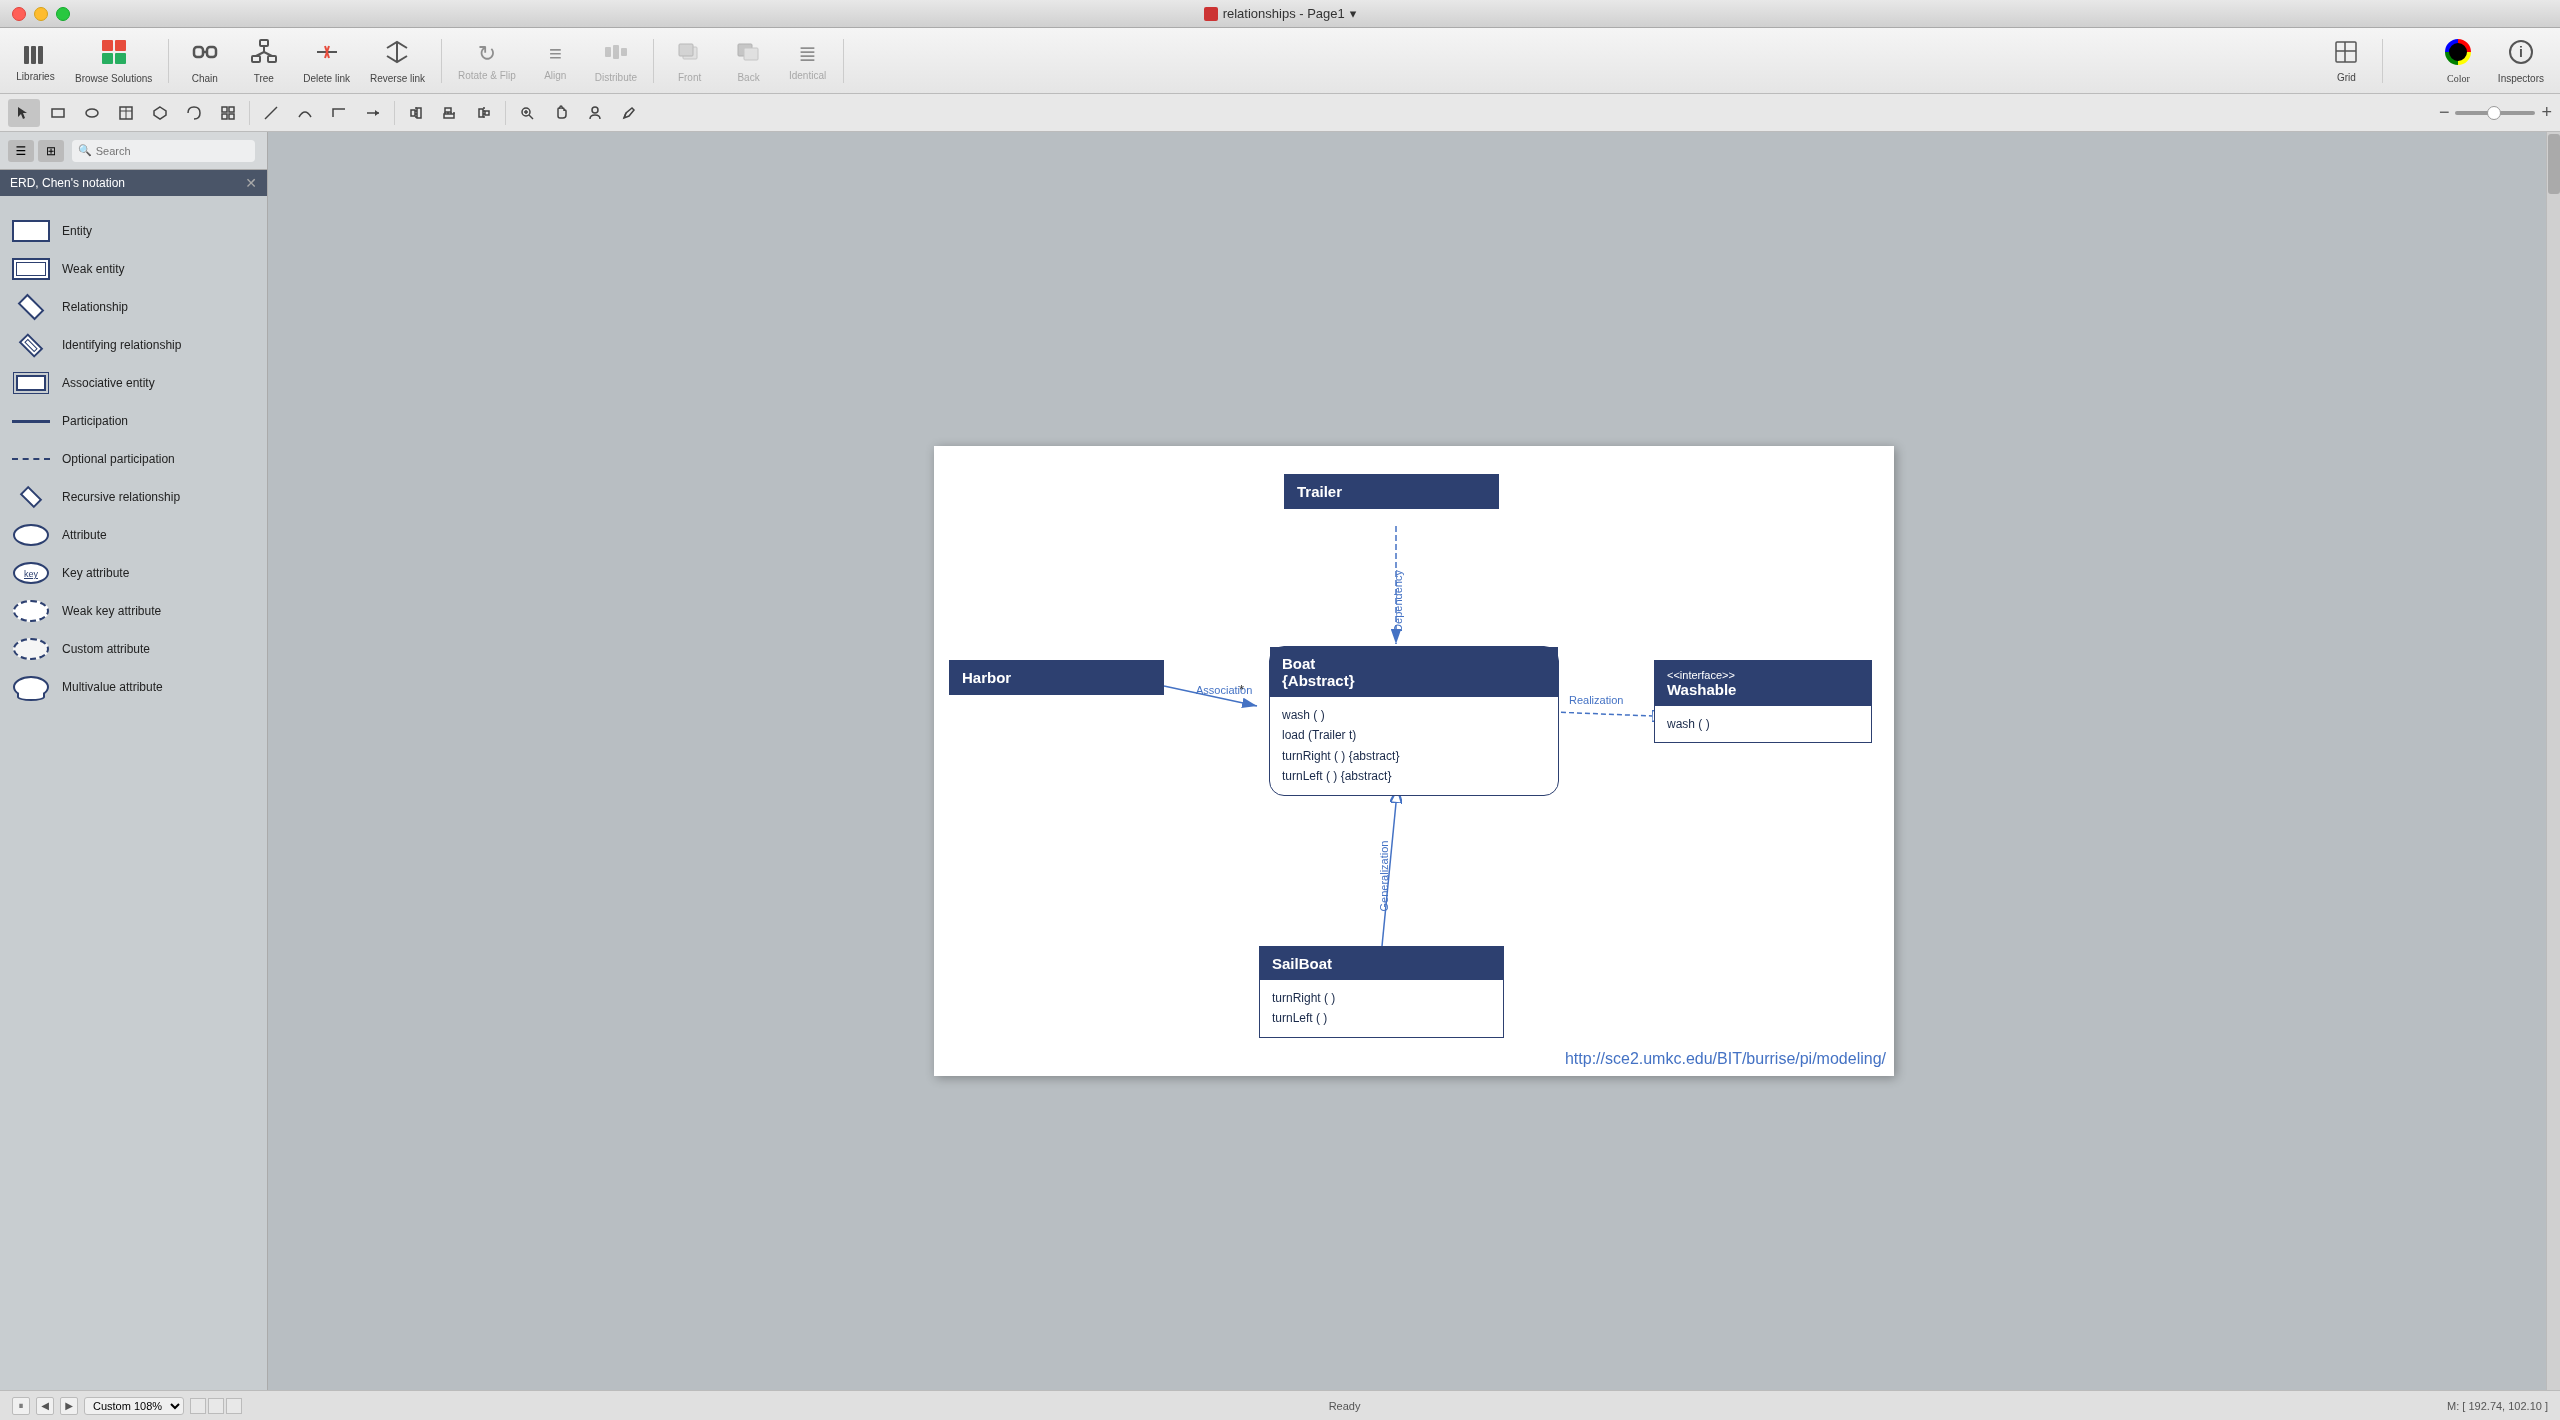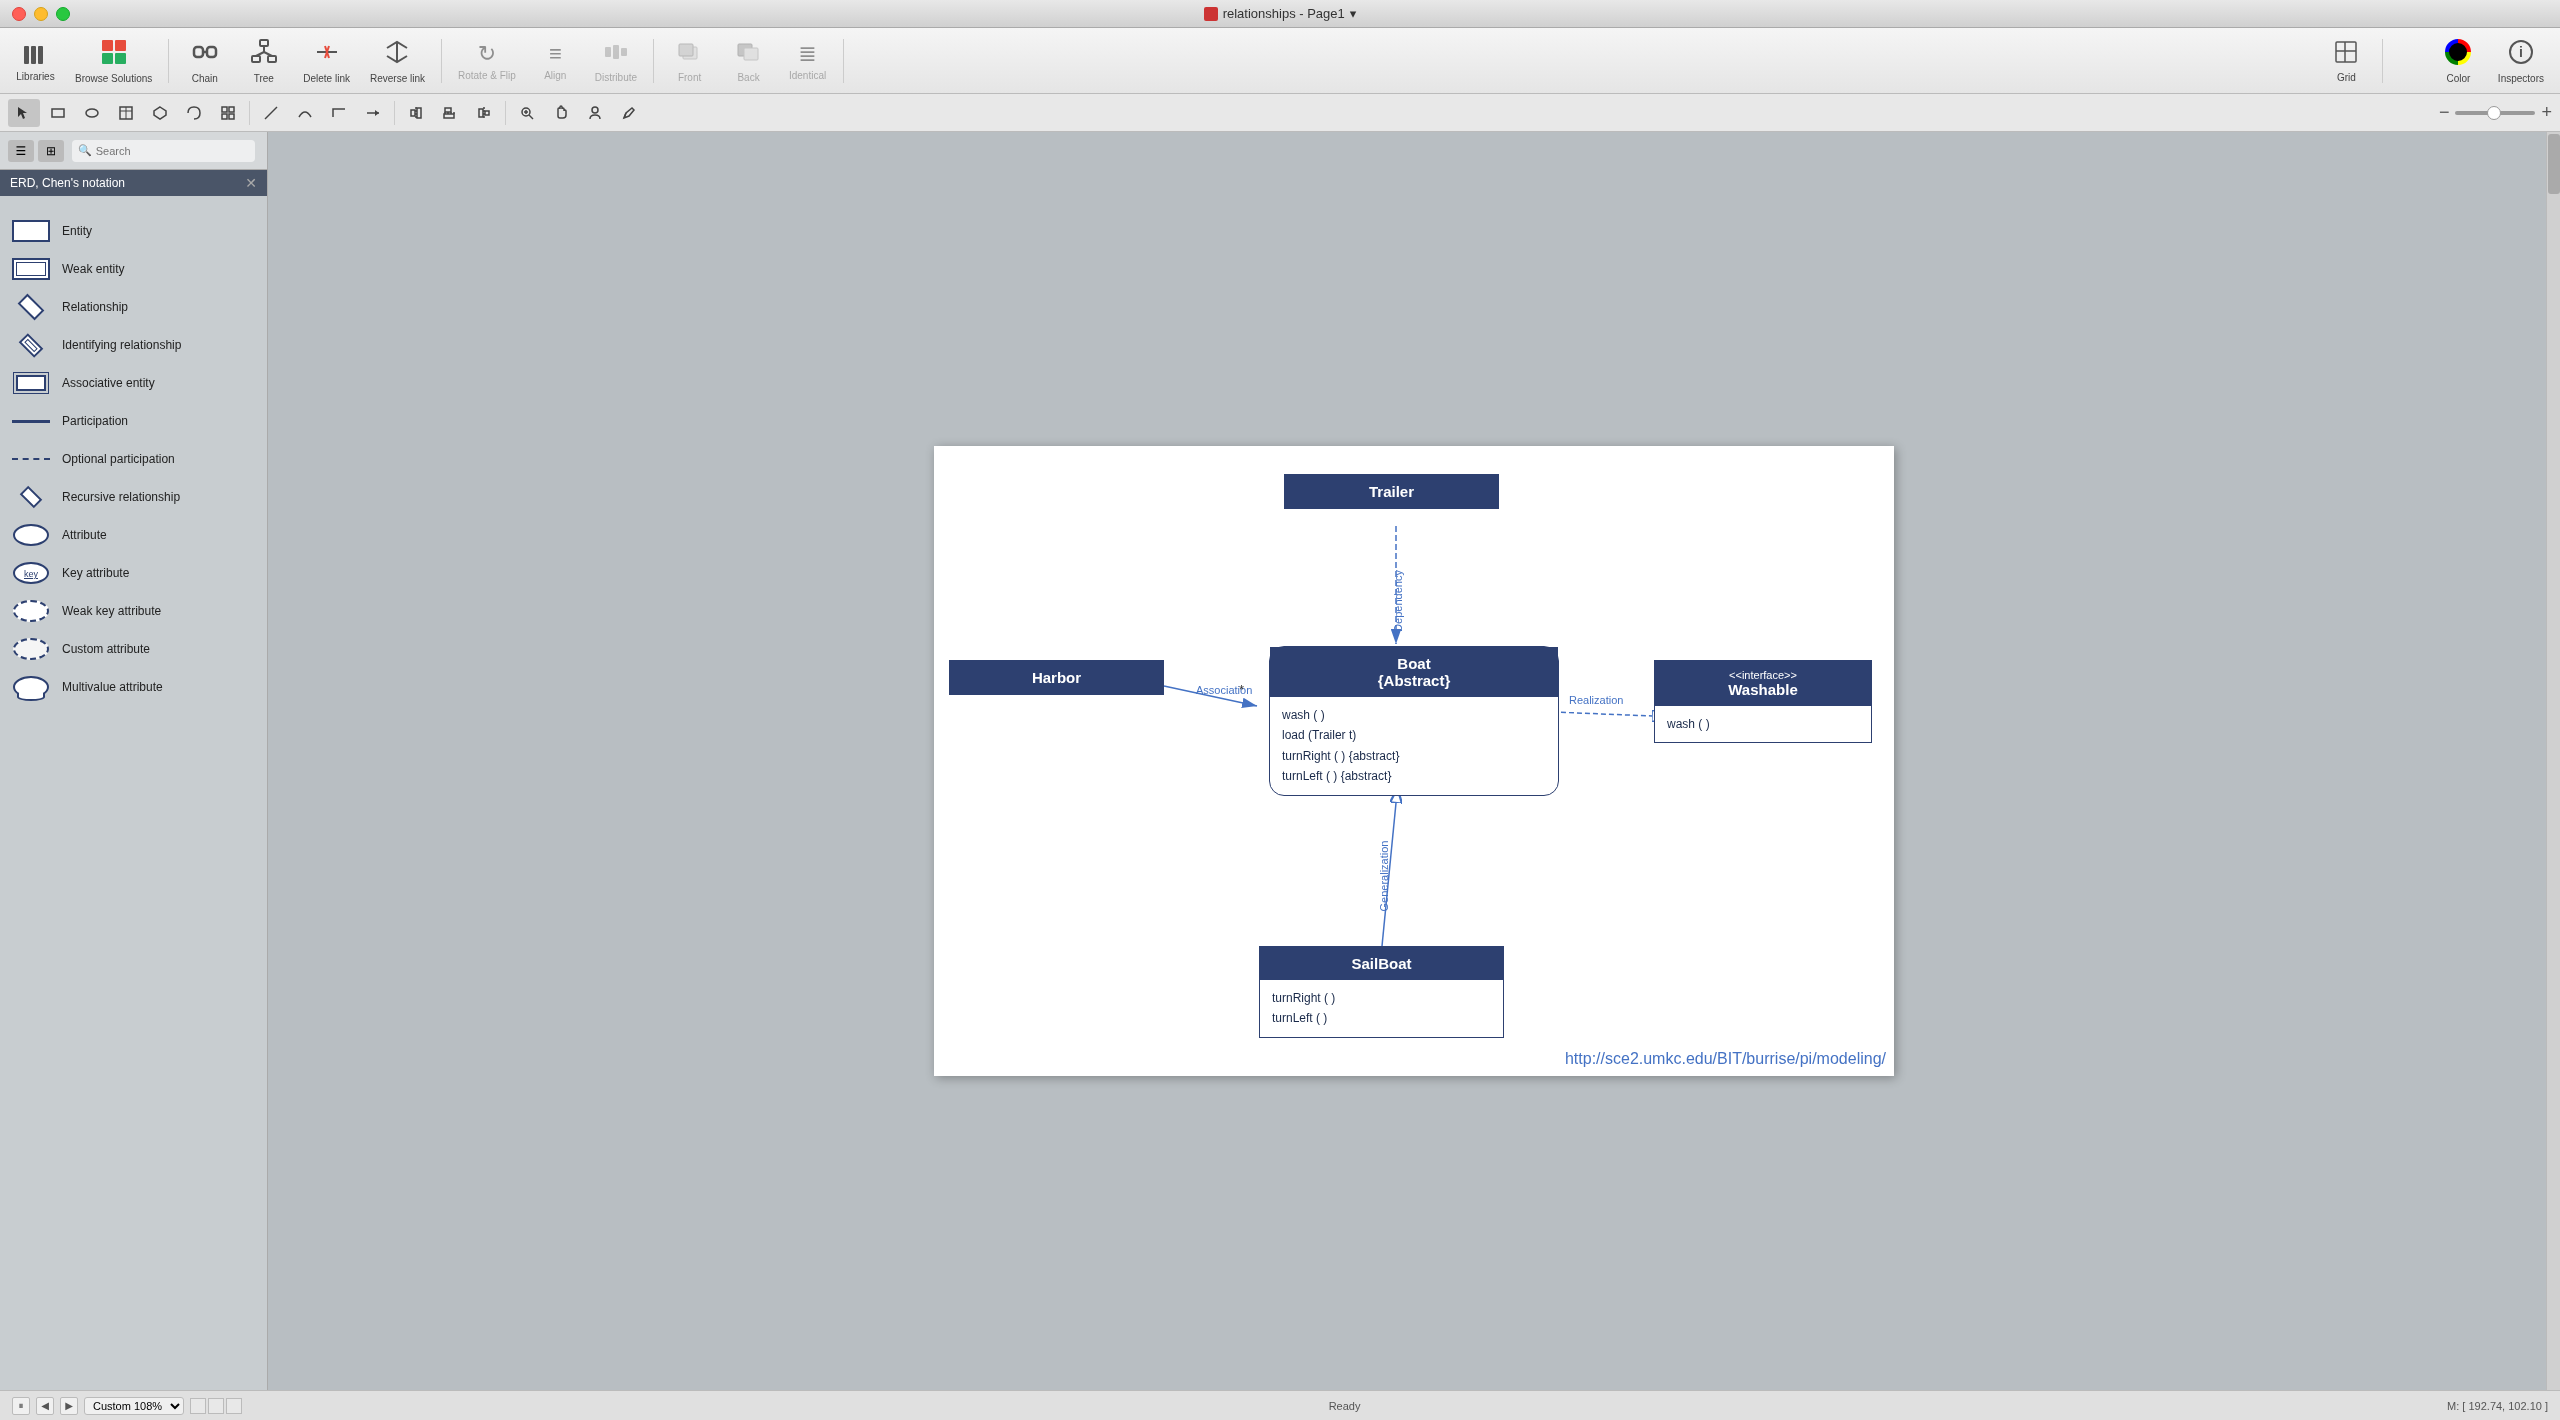--- a/index.html
+++ b/index.html
@@ -105,22 +105,22 @@
     .uml-box {
       position: absolute;
       border: 1px solid #2d4070;
       background: #fff;
       font-size: 13px;
       color: #1a2a4a;
     }
     .uml-header {
       background: #2d4070;
       color: #fff;
-      padding: 8px 24px;
-      text-align: center;
+      padding: 8px 12px;
+      text-align: left;
       font-size: 15px;
       font-weight: 600;
     }
     .uml-header .stereotype { font-size: 11px; font-weight: normal; display: block; }
     .uml-body { padding: 8px 12px; font-size: 12px; color: #1a2a4a; line-height: 1.7; }
 
     
     #connections { position: absolute; top: 0; left: 0; width: 100%; height: 100%; pointer-events: none; }
 
     
@@ -290,21 +290,21 @@
           <line x1="12" y1="3" x2="12" y2="23"></line>
           <line x1="3" y1="12" x2="23" y2="12"></line>
         </g>
       </svg>
     </div>
     <span class="toolbar-label">Grid</span>
   </div>
 
   <div class="toolbar-sep"></div>
 
-  <div class="toolbar-group" style="margin-left:40px;">
+  <div class="toolbar-group" style="margin-left:40px;font-family:Liberation Serif, serif;">
     <div style="margin-bottom:3px;">
       <svg width="28" height="28" viewBox="0 0 28 28">
         <circle cx="14" cy="14" r="11" fill="conic-gradient(red,yellow,green,blue,purple,red)"></circle>
         <circle cx="14" cy="14" r="11" stroke="#ccc" stroke-width="0.5" fill="none"></circle>
         <path d="M14 3 A11 11 0 0 1 25 14" stroke="red" stroke-width="4" fill="none"></path>
         <path d="M25 14 A11 11 0 0 1 14 25" stroke="yellow" stroke-width="4" fill="none"></path>
         <path d="M14 25 A11 11 0 0 1 3 14" stroke="green" stroke-width="4" fill="none"></path>
         <path d="M3 14 A11 11 0 0 1 14 3" stroke="blue" stroke-width="4" fill="none"></path>
       </svg>
     </div>

